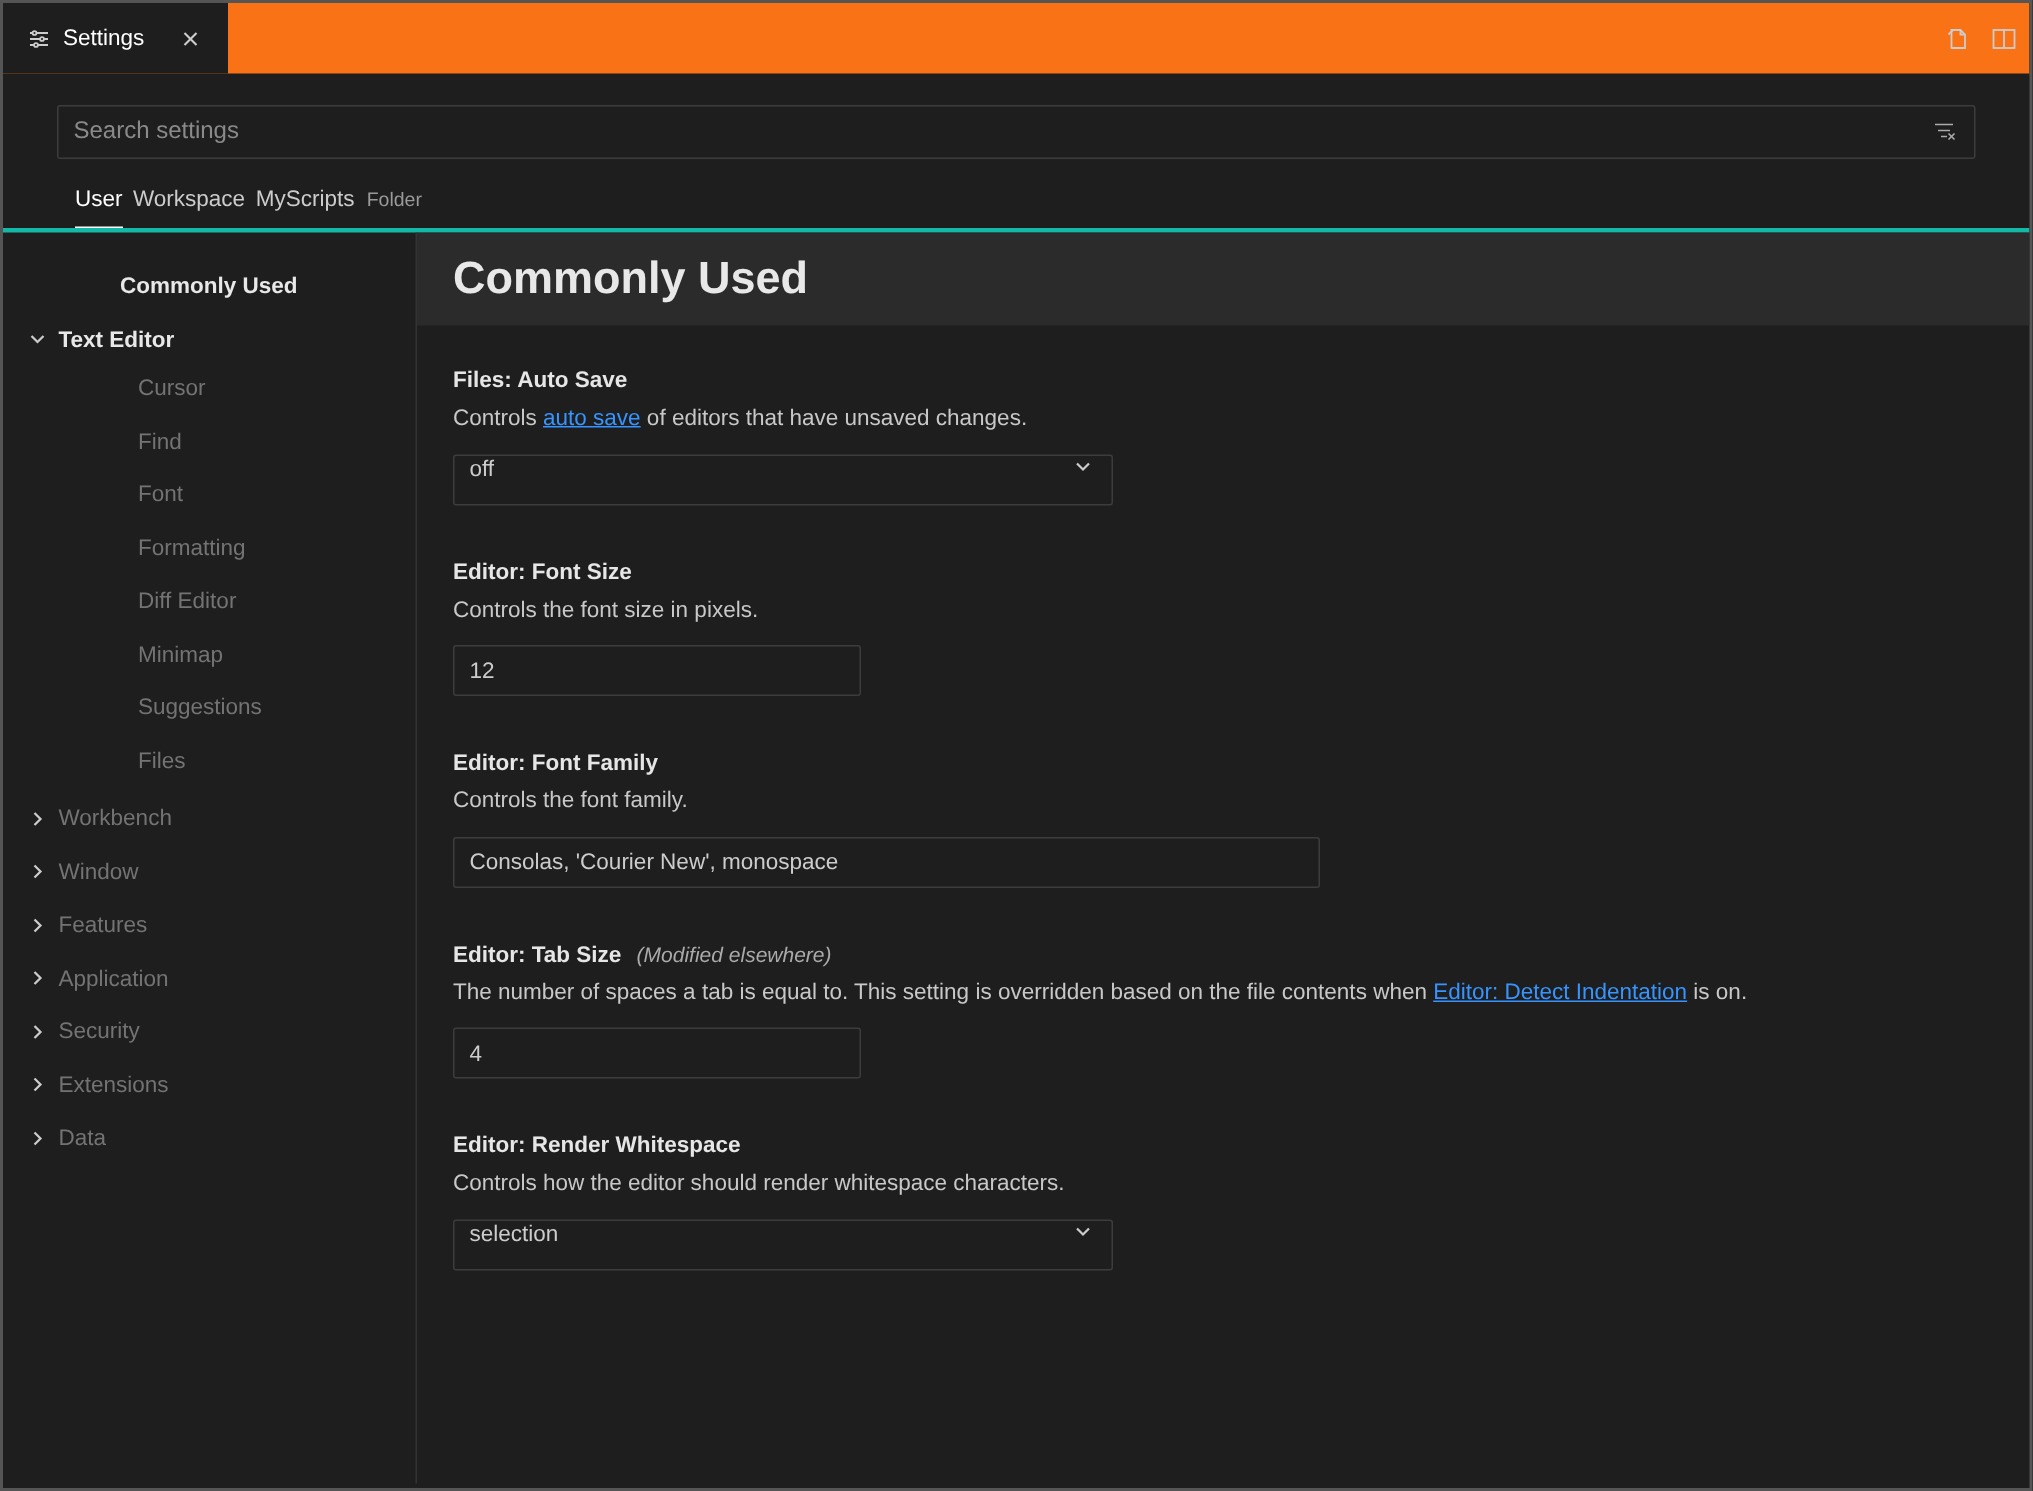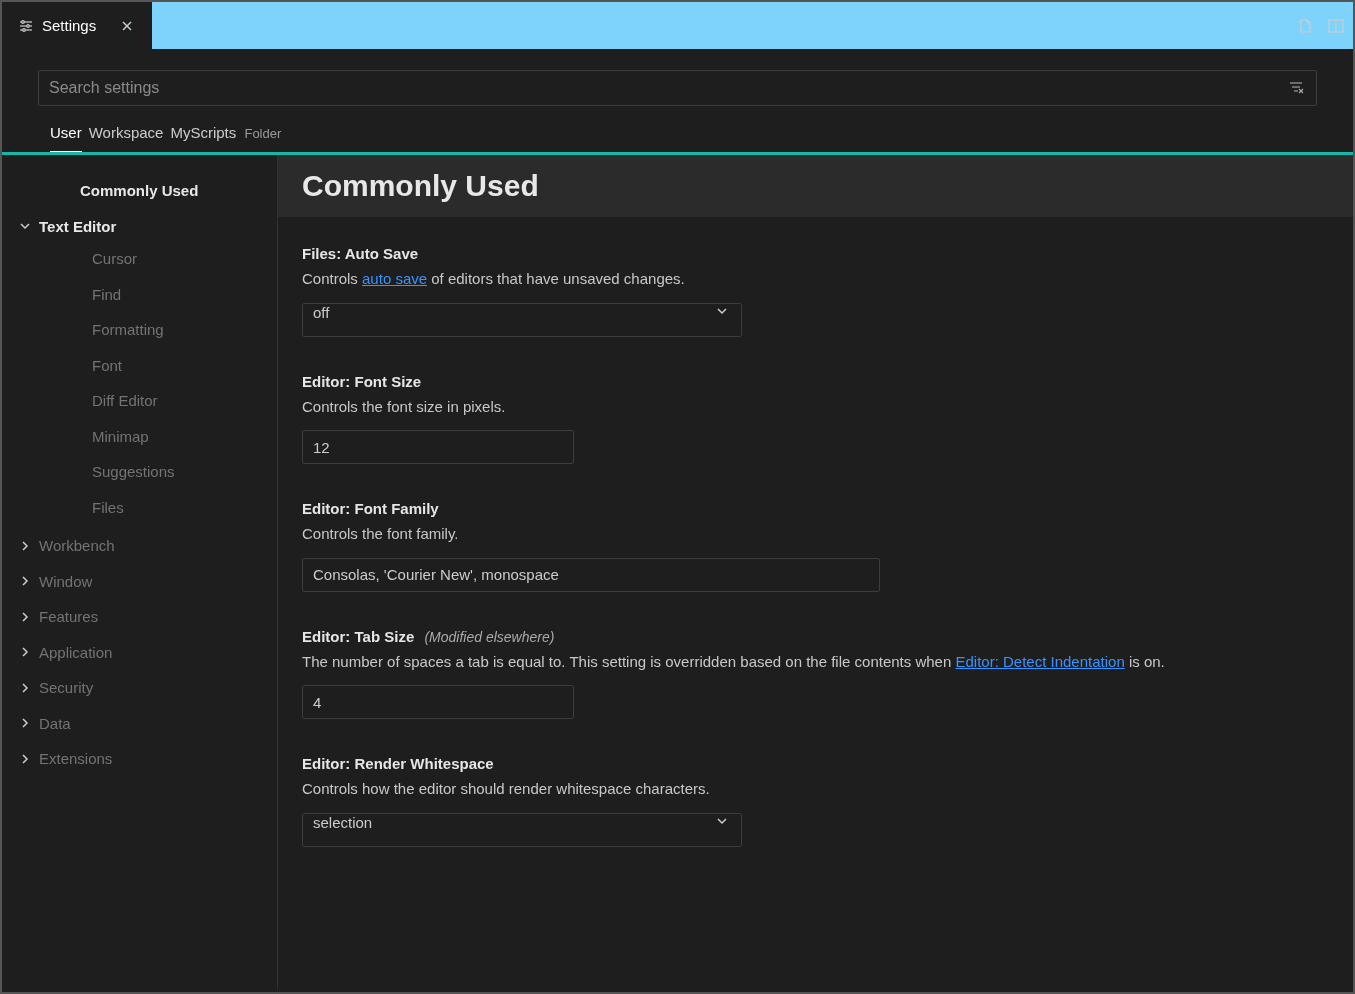--- a/index.html
+++ b/index.html
@@ -9,21 +9,21 @@
     font-family: "Segoe UI", -apple-system, sans-serif;
     font-size: 13px;
     width: 1355px;
     height: 994px;
     overflow: hidden;
     border: 2px solid #555;
   }
   
   .tabbar {
     height: 48px;
-    background: #7dd3fc;
+    background: #f97316;
     display: flex;
     align-items: stretch;
     border-bottom: 1px solid #1e1e1e;
   }
   .tab {
     background: #1e1e1e;
     display: flex;
     align-items: center;
     padding: 0 10px 0 16px;
     gap: 8px;
@@ -233,24 +233,24 @@
           <span>Text Editor</span>
         </div>
         <ul class="tree">
           <li>
               <div class="row l1">Cursor</div>
             </li>
           <li>
               <div class="row l1">Find</div>
             </li>
           <li>
+              <div class="row l1">Font</div>
+            </li>
+          <li>
               <div class="row l1">Formatting</div>
-            </li>
-          <li>
-              <div class="row l1">Font</div>
             </li>
           <li>
               <div class="row l1">Diff Editor</div>
             </li>
           <li>
               <div class="row l1">Minimap</div>
             </li>
           <li>
               <div class="row l1">Suggestions</div>
             </li>
@@ -309,31 +309,31 @@
         <span>Security</span>
           </div>
         </li>
       <li>
           <div class="row l0" style="position:relative;">
         <span class="chev">
               <svg width="14" height="14" viewBox="0 0 14 14" fill="none" stroke="#ccc" stroke-width="1.5">
                 <polyline points="5,3 9,7 5,11"></polyline>
               </svg>
             </span>
+        <span>Extensions</span>
+          </div>
+        </li>
+      <li>
+          <div class="row l0" style="position:relative;">
+        <span class="chev">
+              <svg width="14" height="14" viewBox="0 0 14 14" fill="none" stroke="#ccc" stroke-width="1.5">
+                <polyline points="5,3 9,7 5,11"></polyline>
+              </svg>
+            </span>
         <span>Data</span>
-          </div>
-        </li>
-      <li>
-          <div class="row l0" style="position:relative;">
-        <span class="chev">
-              <svg width="14" height="14" viewBox="0 0 14 14" fill="none" stroke="#ccc" stroke-width="1.5">
-                <polyline points="5,3 9,7 5,11"></polyline>
-              </svg>
-            </span>
-        <span>Extensions</span>
           </div>
         </li>
     </ul>
   </div>
 
   <div class="content">
     <div class="section-header">
       <h1>Commonly Used</h1>
     </div>
 

